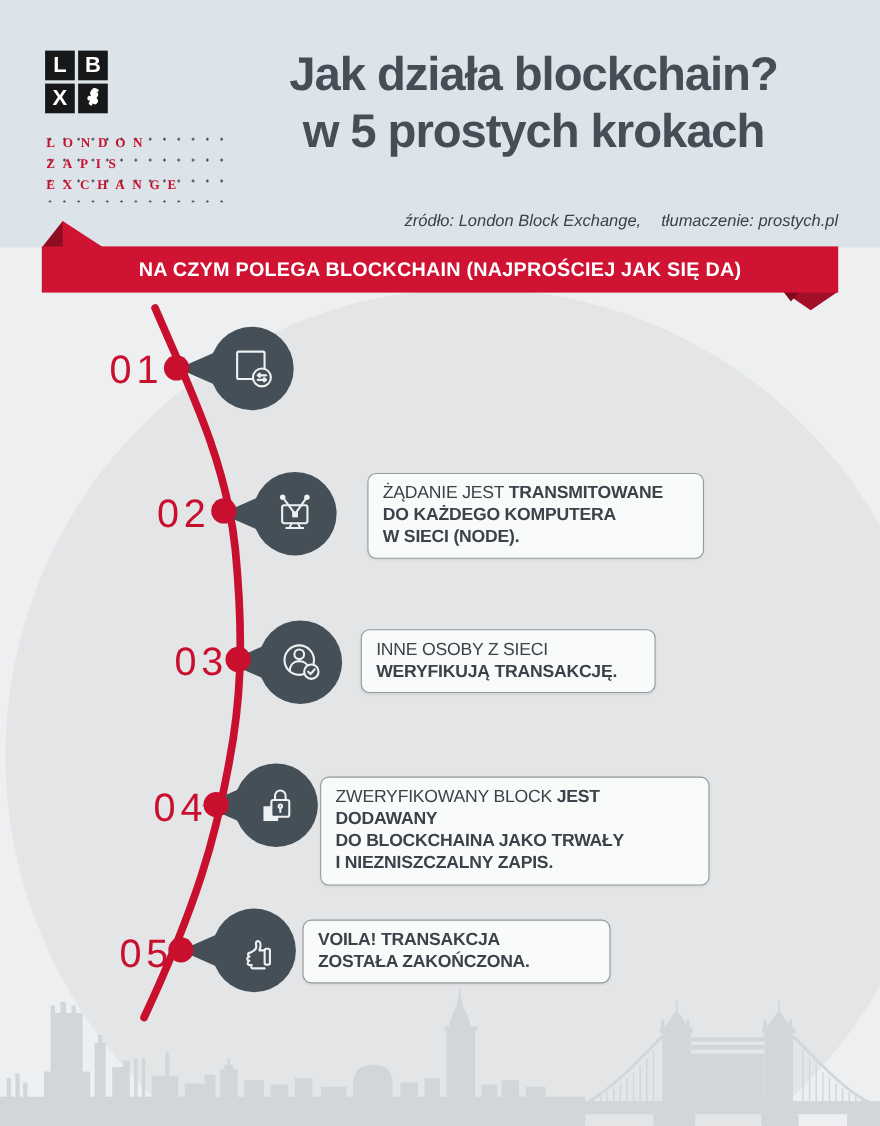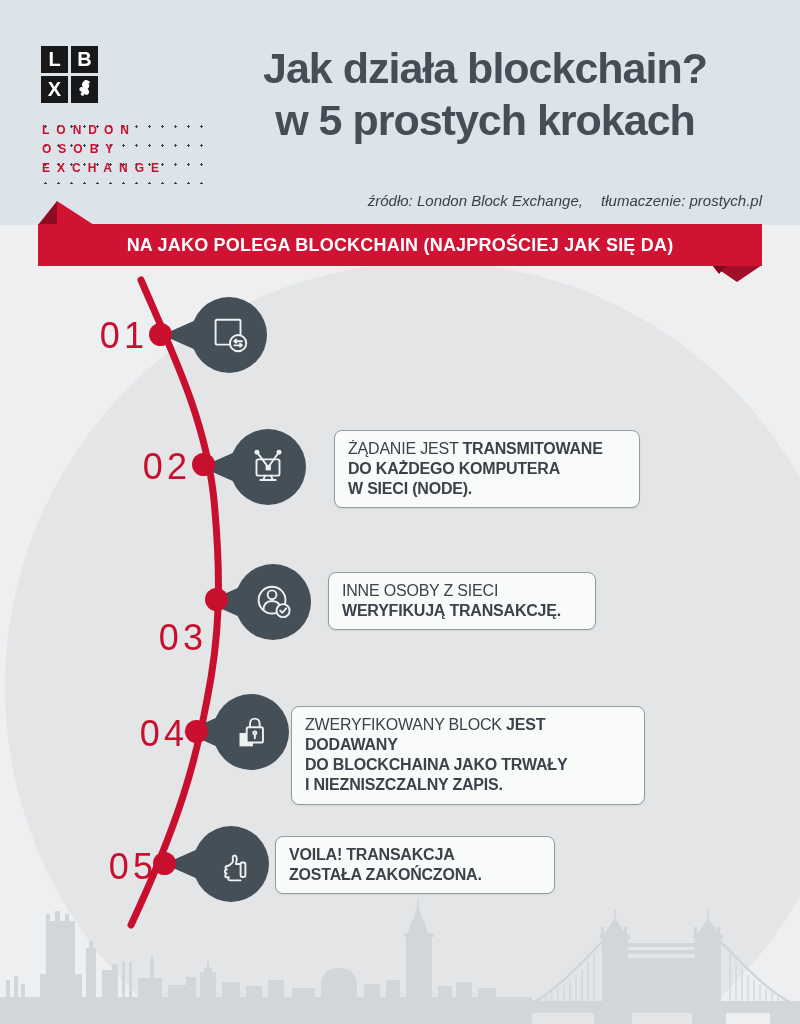--- a/index.html
+++ b/index.html
@@ -8,21 +8,21 @@
   .header-bg{position:absolute;left:0;top:0;width:800px;height:225px;background:var(--header_bg,#dde4e9);}
   .big-circle{position:absolute;left:5px;top:262px;width:850px;height:850px;border-radius:50%;
     background:var(--circle_bg,#e3e5e7);}
   
   .lbx{position:absolute;left:41px;top:46px;display:grid;grid-template-columns:27px 27px;gap:3px;}
   .lbx-cell{width:27px;height:27px;background:#17181a;color:#fff;font-weight:bold;font-size:20px;
     display:flex;align-items:center;justify-content:center;}
   .logo-words{position:absolute;left:38px;top:116px;width:160px;padding:5px 2px 6px 4px;
     color:var(--red,#c8102e);font-weight:bold;font-size:12px;letter-spacing:7px;line-height:19px;
     background-image:radial-gradient(circle,#3c4146 1px,transparent 1.3px);
-    background-size:13px 19px;background-position:1px 1px;}
+    background-size:13px 19px;background-position:1px 1px;font-family:Liberation Serif, serif;}
   
   .title{position:absolute;left:205px;top:42px;width:560px;text-align:center;
     color:#454e57;font-weight:bold;font-size:43px;line-height:1.22;letter-spacing:-1px;}
   .source{position:absolute;right:38px;top:192px;font-style:italic;font-size:15px;color:#3a4147;}
   .source span{margin-left:14px;}
   .source span:first-child{margin-left:16px;}
   
   .banner-svg{position:absolute;left:0;top:195px;width:800px;height:100px;}
   .fold-dark{fill:var(--fold_dark,#8e0c22);}
   .fold-bright{fill:var(--banner_red,#d01233);}
@@ -50,21 +50,21 @@
   .icon-stroke{stroke:#eef1f2;stroke-width:2;fill:none;stroke-linecap:round;stroke-linejoin:round;}
   .icon-fill{fill:#eef1f2;}
   .icon-dark{fill:var(--slate,#454f57);}
   .box{position:absolute;background:var(--box_bg,#f9fafa);border:1.5px solid var(--box_border,#939aa0);
     border-radius:8px;padding:8px 13px;color:var(--text,#3b4249);font-size:16px;line-height:1.26;
     letter-spacing:-.2px;z-index:3;box-shadow:0 1px 2px rgba(0,0,0,.07);}
   .box b{font-weight:bold;}
   
   .n1{left:87px;top:315px;}  .c1{left:191px;top:297px;}  .b1{left:283px;top:305px;width:256px;}
   .n2{left:130px;top:446px;} .c2{left:230px;top:429px;}  .b2{left:318px;top:430px;width:278px;margin-left:16px;}
-  .n3{left:146px;top:581px;margin-top:36px;} .c3{left:235px;top:564px;}  .b3{left:328px;top:572px;width:240px;}
+  .n3{left:146px;top:581px;} .c3{left:235px;top:564px;}  .b3{left:328px;top:572px;width:240px;}
   .n4{left:127px;top:713px;} .c4{left:213px;top:694px;}  .b4{left:291px;top:706px;width:326px;}
   .n5{left:96px;top:846px;}  .c5{left:193px;top:826px;}  .b5{left:275px;top:836px;width:252px;}
   .d1{left:149px;top:323px;} .d2{left:192px;top:453px;} .d3{left:205px;top:588px;}
   .d4{left:185px;top:720px;} .d5{left:153px;top:852px;}
 </style>
 </head>
 <body>
 
 <div class="page">
   <div class="header-bg"></div>
@@ -139,40 +139,40 @@
     <div class="lbx-cell">X</div>
     <div class="lbx-cell">
       <svg width="19" height="21" viewBox="0 0 19 21">
         <path fill="#fff" d="M9.5 1.5c1.9-.9 3.7-.2 4 1.4l-1.2 1.4 1.6 1c.9 2 .2 3.4-1.2 4.4l1.3 2.2c.5 2-.6 3.6-2.5 4l-2.4-.9-.4 1.8c-1.6.3-2.9-.6-3.1-2.1l1.3-2-1.9-.6c-1.1-1.5-.7-3.3.9-4.1l1.8.2-.9-2.4c.3-1.7 1.3-2.9 2.7-4.3z"></path>
         <circle fill="#fff" cx="13.2" cy="3.2" r="1.5"></circle>
       </svg>
     </div>
   </div>
   <div class="logo-words">
     <div>LONDON</div>
-    <div>OSOBY</div>
+    <div>ZAPIS</div>
     <div>EXCHANGE</div>
   </div>
 
   <div class="title">
     <div>Jak działa blockchain?</div>
     <div>w 5 prostych krokach</div>
   </div>
   <div class="source">
     <span>źródło: London Block Exchange,</span>
     <span>tłumaczenie: prostych.pl</span>
   </div>
 
   <svg class="banner-svg" viewBox="0 0 800 100">
     <polygon class="fold-dark" points="38,30 57,6 70,30"></polygon>
     <polygon class="fold-bright" points="57,6 94,30 57,30"></polygon>
     <polygon class="fold-right" points="712,70 762,70 737,87"></polygon>
     <polygon class="fold-right-tip" points="712,70 727,70 719,79"></polygon>
   </svg>
-  <div class="banner-bar">NA JAKO POLEGA BLOCKCHAIN (NAJPROŚCIEJ JAK SIĘ DA)</div>
+  <div class="banner-bar">NA CZYM POLEGA BLOCKCHAIN (NAJPROŚCIEJ JAK SIĘ DA)</div>
 
   <svg class="curve-svg" viewBox="0 0 800 1024">
     <path class="curve" d="M141,280 C172,352 206,420 214,500 C222,585 219,640 207,700 C196,760 180,820 131,925"></path>
   </svg>
   <div class="t-dot d1"></div>
   <div class="t-dot d2"></div>
   <div class="t-dot d3"></div>
   <div class="t-dot d4"></div>
   <div class="t-dot d5"></div>
 

